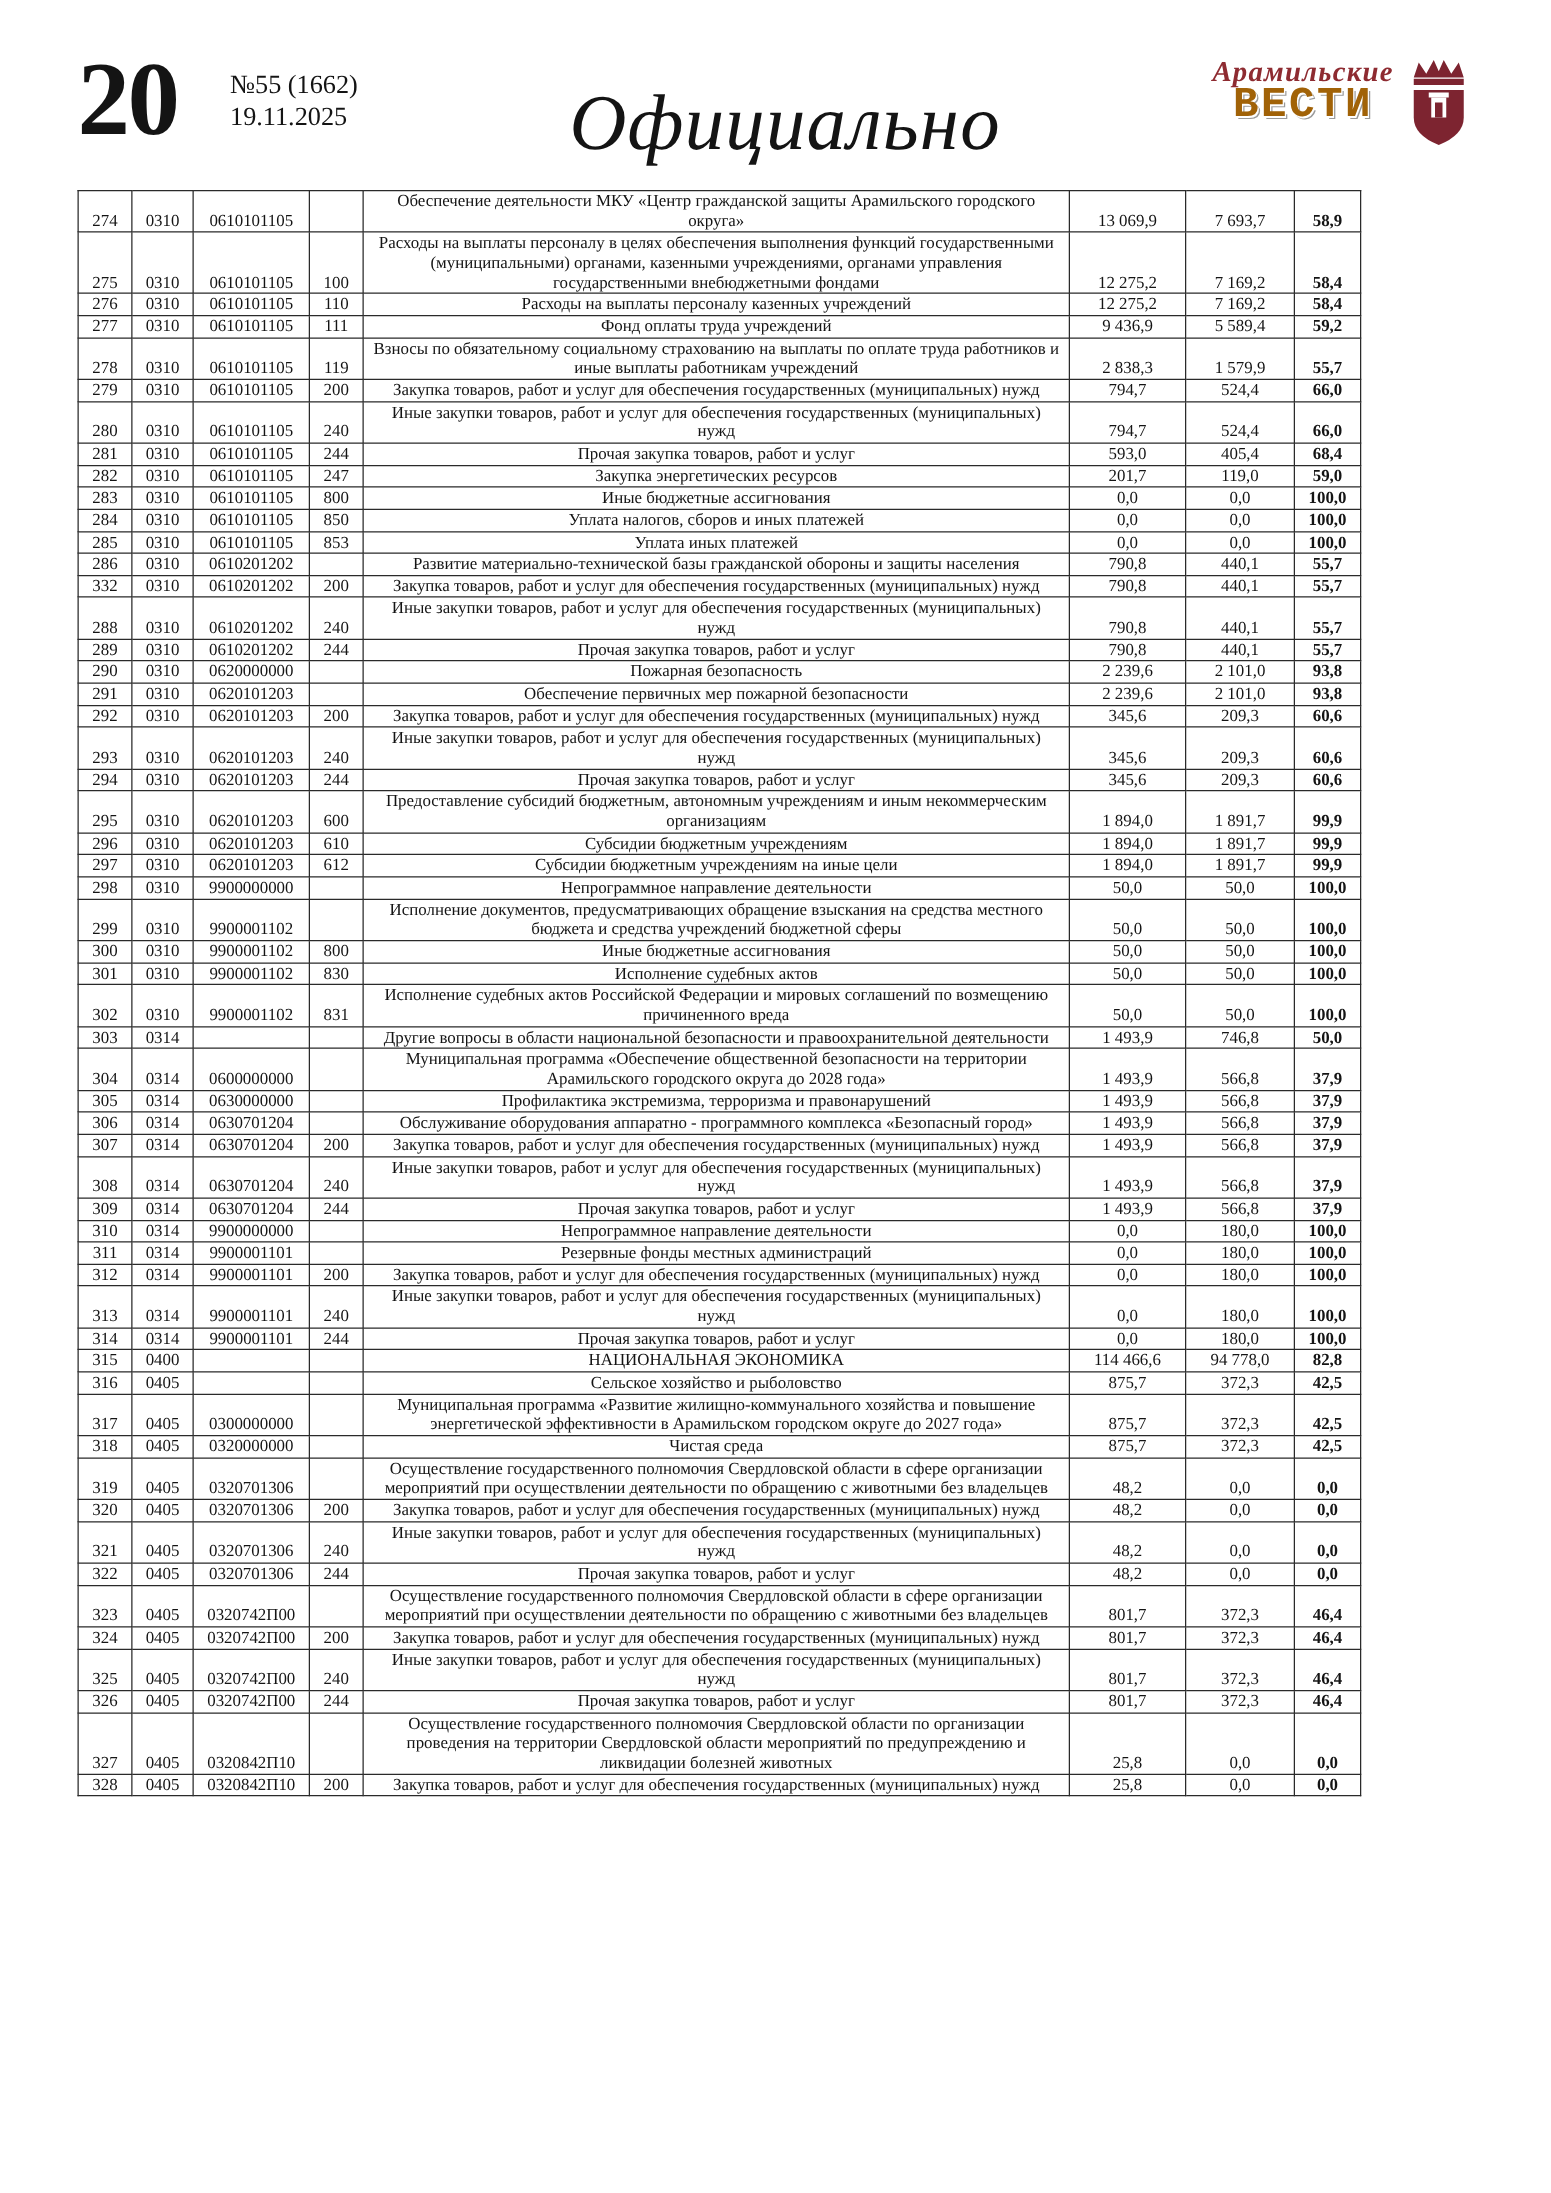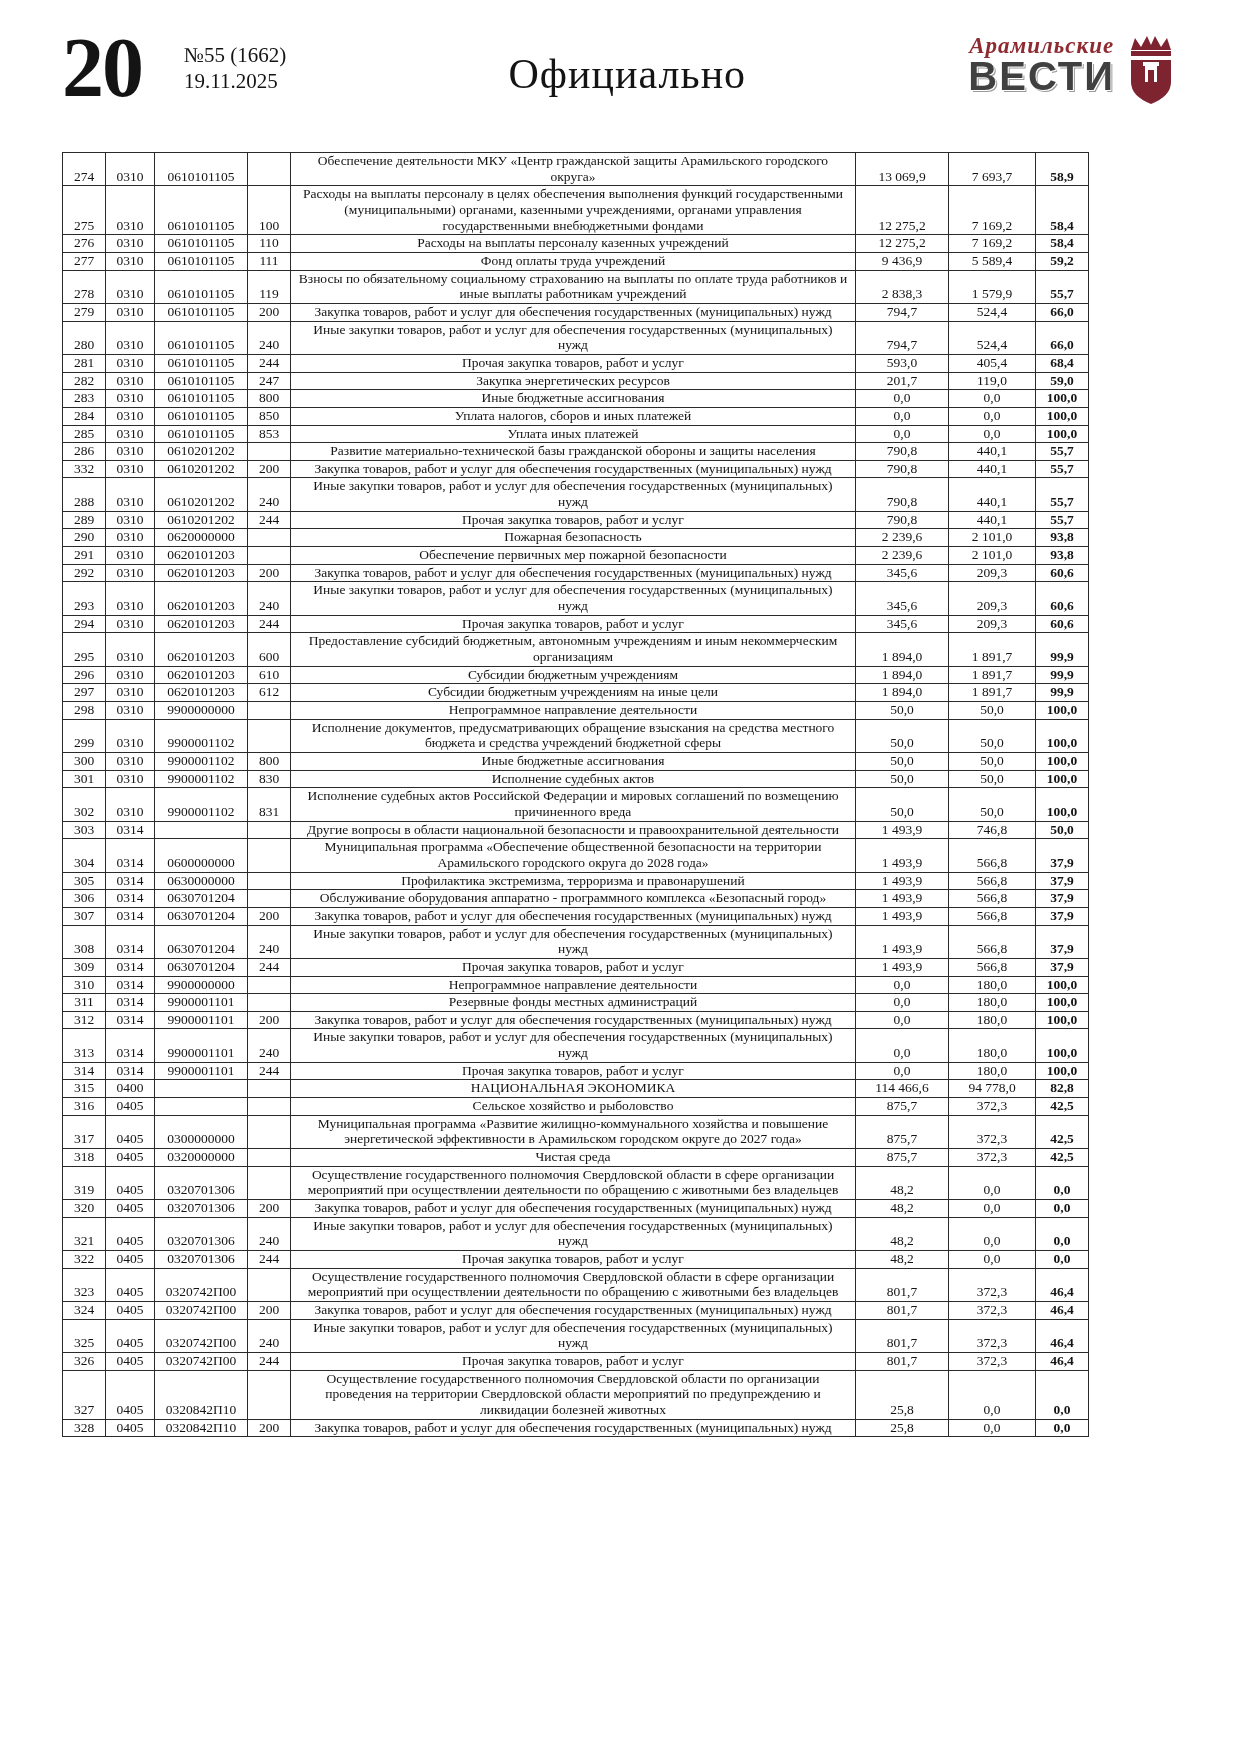--- a/index.html
+++ b/index.html
@@ -3,44 +3,44 @@
 <meta charset="utf-8">
 <style>
   html,body{margin:0;padding:0;background:#e8e8e8;}
   .page{
     width:1241px;height:1754px;margin:0 auto;background:#ffffff;
     position:relative;overflow:hidden;
     font-family:"Liberation Serif", serif;color:#141414;
   }
   
   .header{
-    position:absolute;top:32px;left:62px;right:62px;height:100px;
+    position:absolute;top:44px;left:62px;right:62px;height:100px;
     display:flex;align-items:flex-start;justify-content:center;
   }
   .page-num{
     font-size:84px;font-weight:bold;line-height:0.85;letter-spacing:-2px;
   }
   .issue-block{
     margin-left:42px;padding-top:10px;font-size:21px;line-height:1.25;
   }
   .section-title{
-    flex:1;text-align:center;font-size:42px;
+    flex:1;text-align:center;font-style:italic;font-size:63px;
     padding-top:18px;letter-spacing:1px;
   }
   .brand{
     display:flex;align-items:flex-start;padding-top:2px;
   }
   .brand-text{text-align:center;margin-right:8px;}
   .brand-top{
     font-size:23px;font-weight:bold;font-style:italic;
     color:#8e2b31;letter-spacing:1px;line-height:1.0;
   }
   .brand-bottom{
-    font-family:Liberation Sans, sans-serif;
-    font-size:40px;font-weight:bold;color:#404040;line-height:0.95;
+    font-family:Liberation Mono, monospace;
+    font-size:34px;font-weight:bold;color:#a16207;line-height:0.95;
     letter-spacing:2px;
     text-shadow:1px 1px 0 #ffffff, 2px 2px 0 #9a9a9a;
   }
   .crest{display:block;}
   
   .budget-table{
     position:absolute;top:152px;left:62px;
     border-collapse:collapse;
     font-size:13.5px;line-height:1.16;
     table-layout:fixed;

